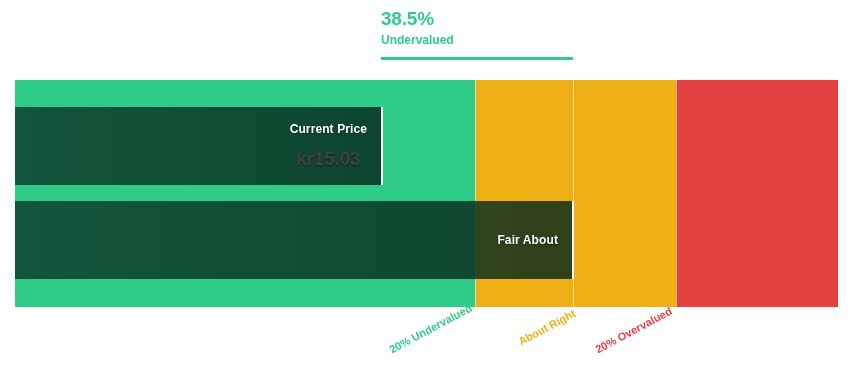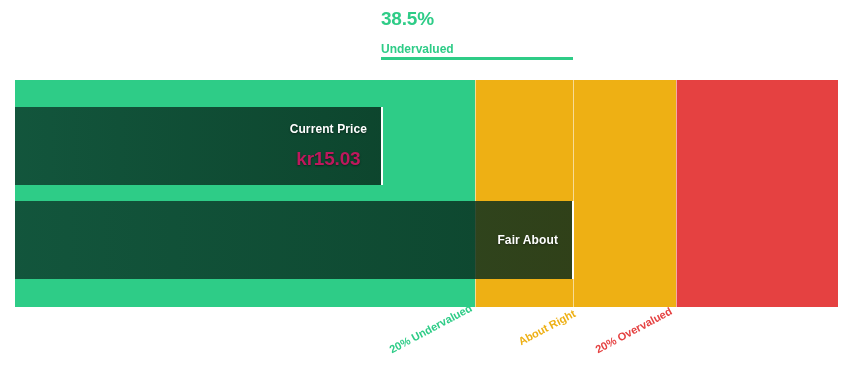--- a/index.html
+++ b/index.html
@@ -11,21 +11,21 @@
   .stage{position:relative;width:853px;height:380px;padding-left:33px;}
 
   
   .hdr{position:absolute;left:381px;top:8px;width:320px;}
   .hdr-pct{
     font-size:19px;font-weight:bold;color:#2ecc87;
     letter-spacing:-0.2px;line-height:22px;
   }
   .hdr-sub{
     font-size:12px;font-weight:bold;color:#2ecc87;
-    line-height:16px;margin-top:11px;
+    line-height:16px;margin-top:2px;
   }
   .hdr-rule{
     position:absolute;left:381px;top:57px;width:192px;height:3px;
     background:#2ecc87;
   }
 
   
   .bands{position:absolute;left:15px;top:80px;width:823px;height:227px;}
   .band{position:absolute;top:0;height:227px;}
   .band-green{left:0;width:460px;background:#2ecc87;}
@@ -61,21 +61,21 @@
     display:flex;flex-direction:column;
     align-items:center;justify-content:center;
     padding-right:6px;box-sizing:border-box;
   }
   .bar-label-title{
     font-size:12px;font-weight:bold;color:#ffffff;
     line-height:15px;letter-spacing:0.1px;
     text-shadow:0 1px 2px rgba(0,0,0,0.45);
   }
   .bar-label-val{
-    font-size:19px;font-weight:bold;color:#be185d;
+    font-size:19px;font-weight:bold;color:#404040;
     line-height:24px;margin-top:10px;letter-spacing:-0.2px;
     text-shadow:0 1px 2px rgba(0,0,0,0.45);
   }
 
   
   .tick{
     position:absolute;
     font-size:11px;font-weight:bold;white-space:nowrap;
     transform-origin:0 50%;
     transform:rotate(-28deg);

